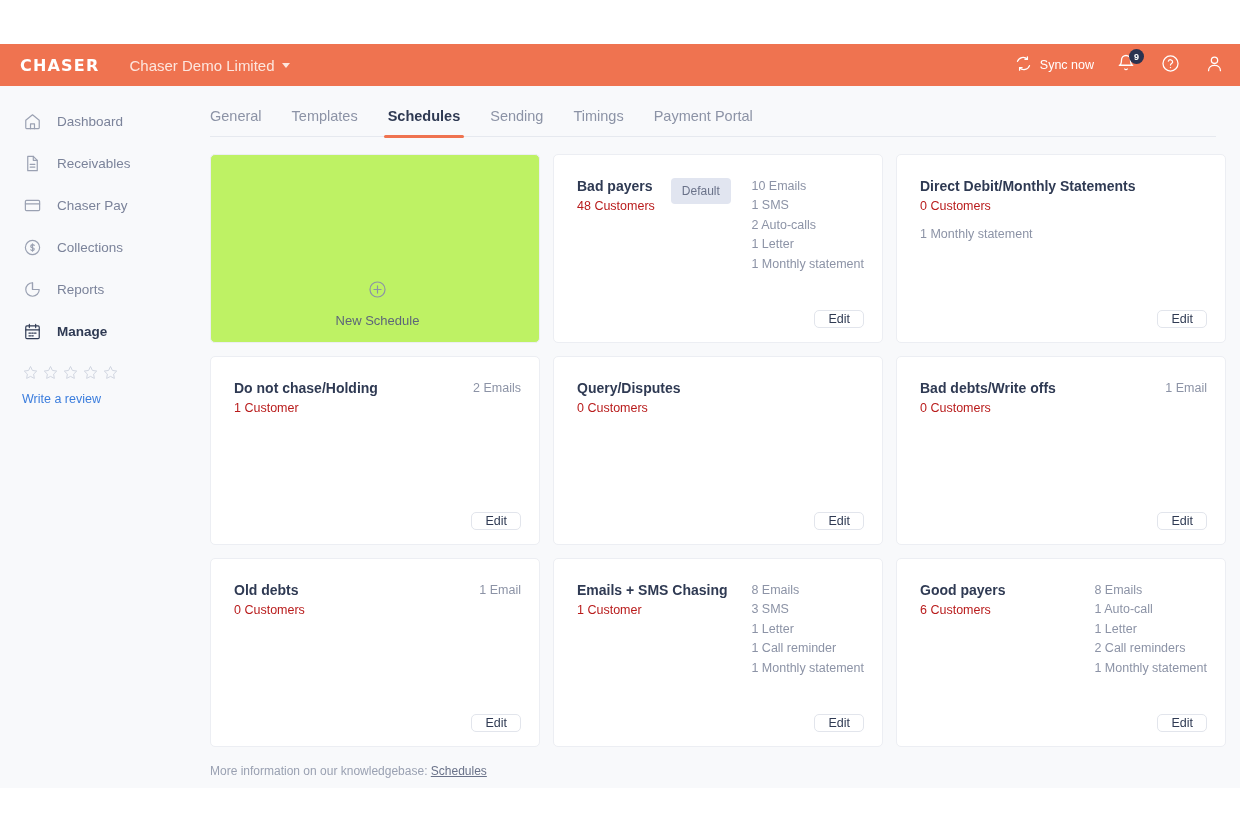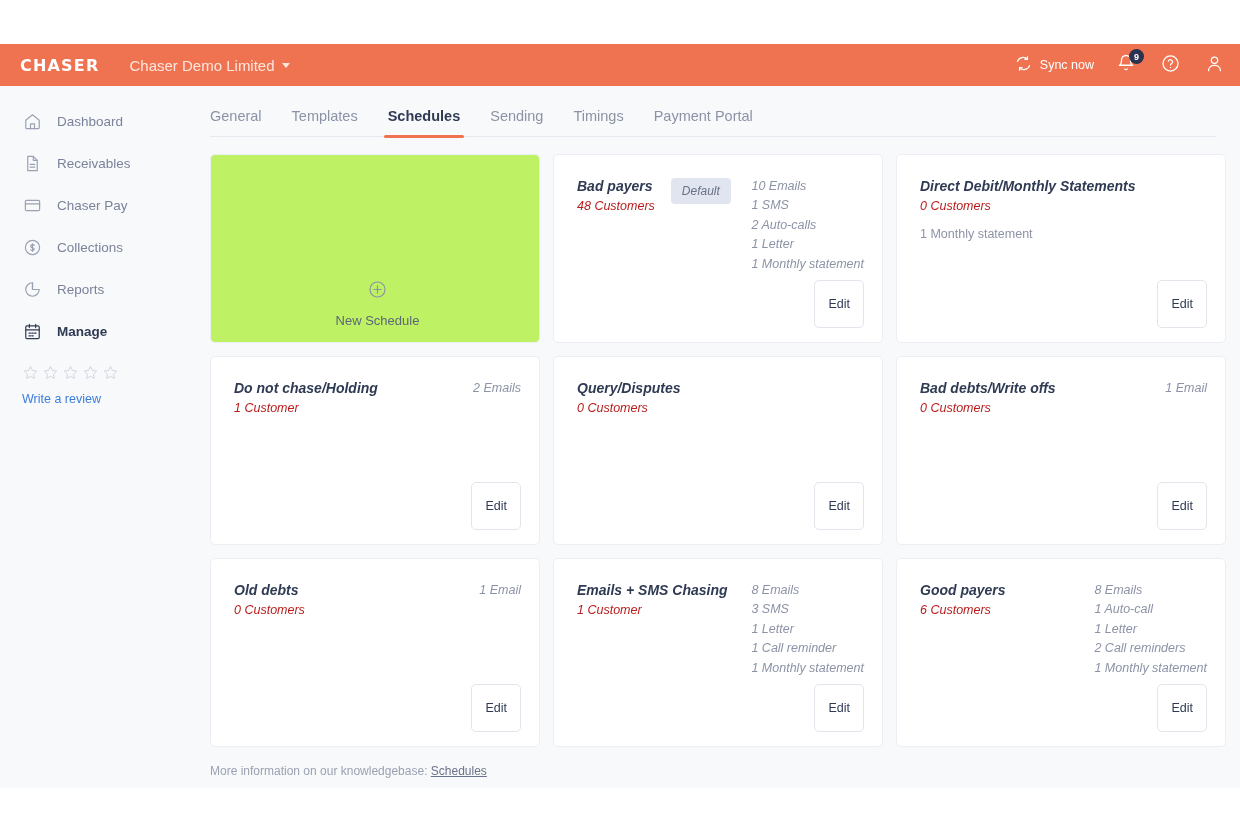--- a/index.html
+++ b/index.html
@@ -126,21 +126,21 @@
     display: flex; flex-direction: column;
   }
   .card-new {
     background: #bef264;
     border: 1px solid #eceef3;
     align-items: center; justify-content: flex-end;
     cursor: pointer;
   }
   .new-label { font-size: 13px; color: #5d6679; margin-top: 10px; }
 
-  .card-top { display: flex; align-items: flex-start; font-style: italic; }
+  .card-top { display: flex; align-items: flex-start; }
   .card-left { display: flex; align-items: flex-start; gap: 16px; }
   .card-title {
     font-size: 14px; font-weight: 700; color: #2f3a53;
     line-height: 1.35; white-space: nowrap;
   }
   .card-sub { font-size: 12.5px; color: #b91c1c; margin-top: 3px; }
   .default-badge {
     background: #e1e5f0; color: #6a7289;
     font-size: 12px; border-radius: 4px;
     padding: 6px 11px; margin-top: 1px;
@@ -152,21 +152,21 @@
     font-size: 12.5px; color: #8c93a6;
     line-height: 1.55;
     white-space: nowrap;
   }
   .card-actions.single { text-align: right; }
   .card-extra { font-size: 12.5px; color: #8c93a6; margin-top: 14px; }
 
   .edit-btn {
     position: absolute; right: 18px; bottom: 14px;
     border: 1px solid #e2e5ec; background: #fff;
-    border-radius: 5px; padding: 16px 13px;
+    border-radius: 5px; padding: 1px 13px;
     font-size: 12.5px; color: #2f3a53;
     font-family: "Liberation Sans", sans-serif;
     cursor: pointer;
     margin-left: 44px;
   }
 
   .footer {
     margin-top: 17px;
     font-size: 12px; color: #9aa1b2;
   }

